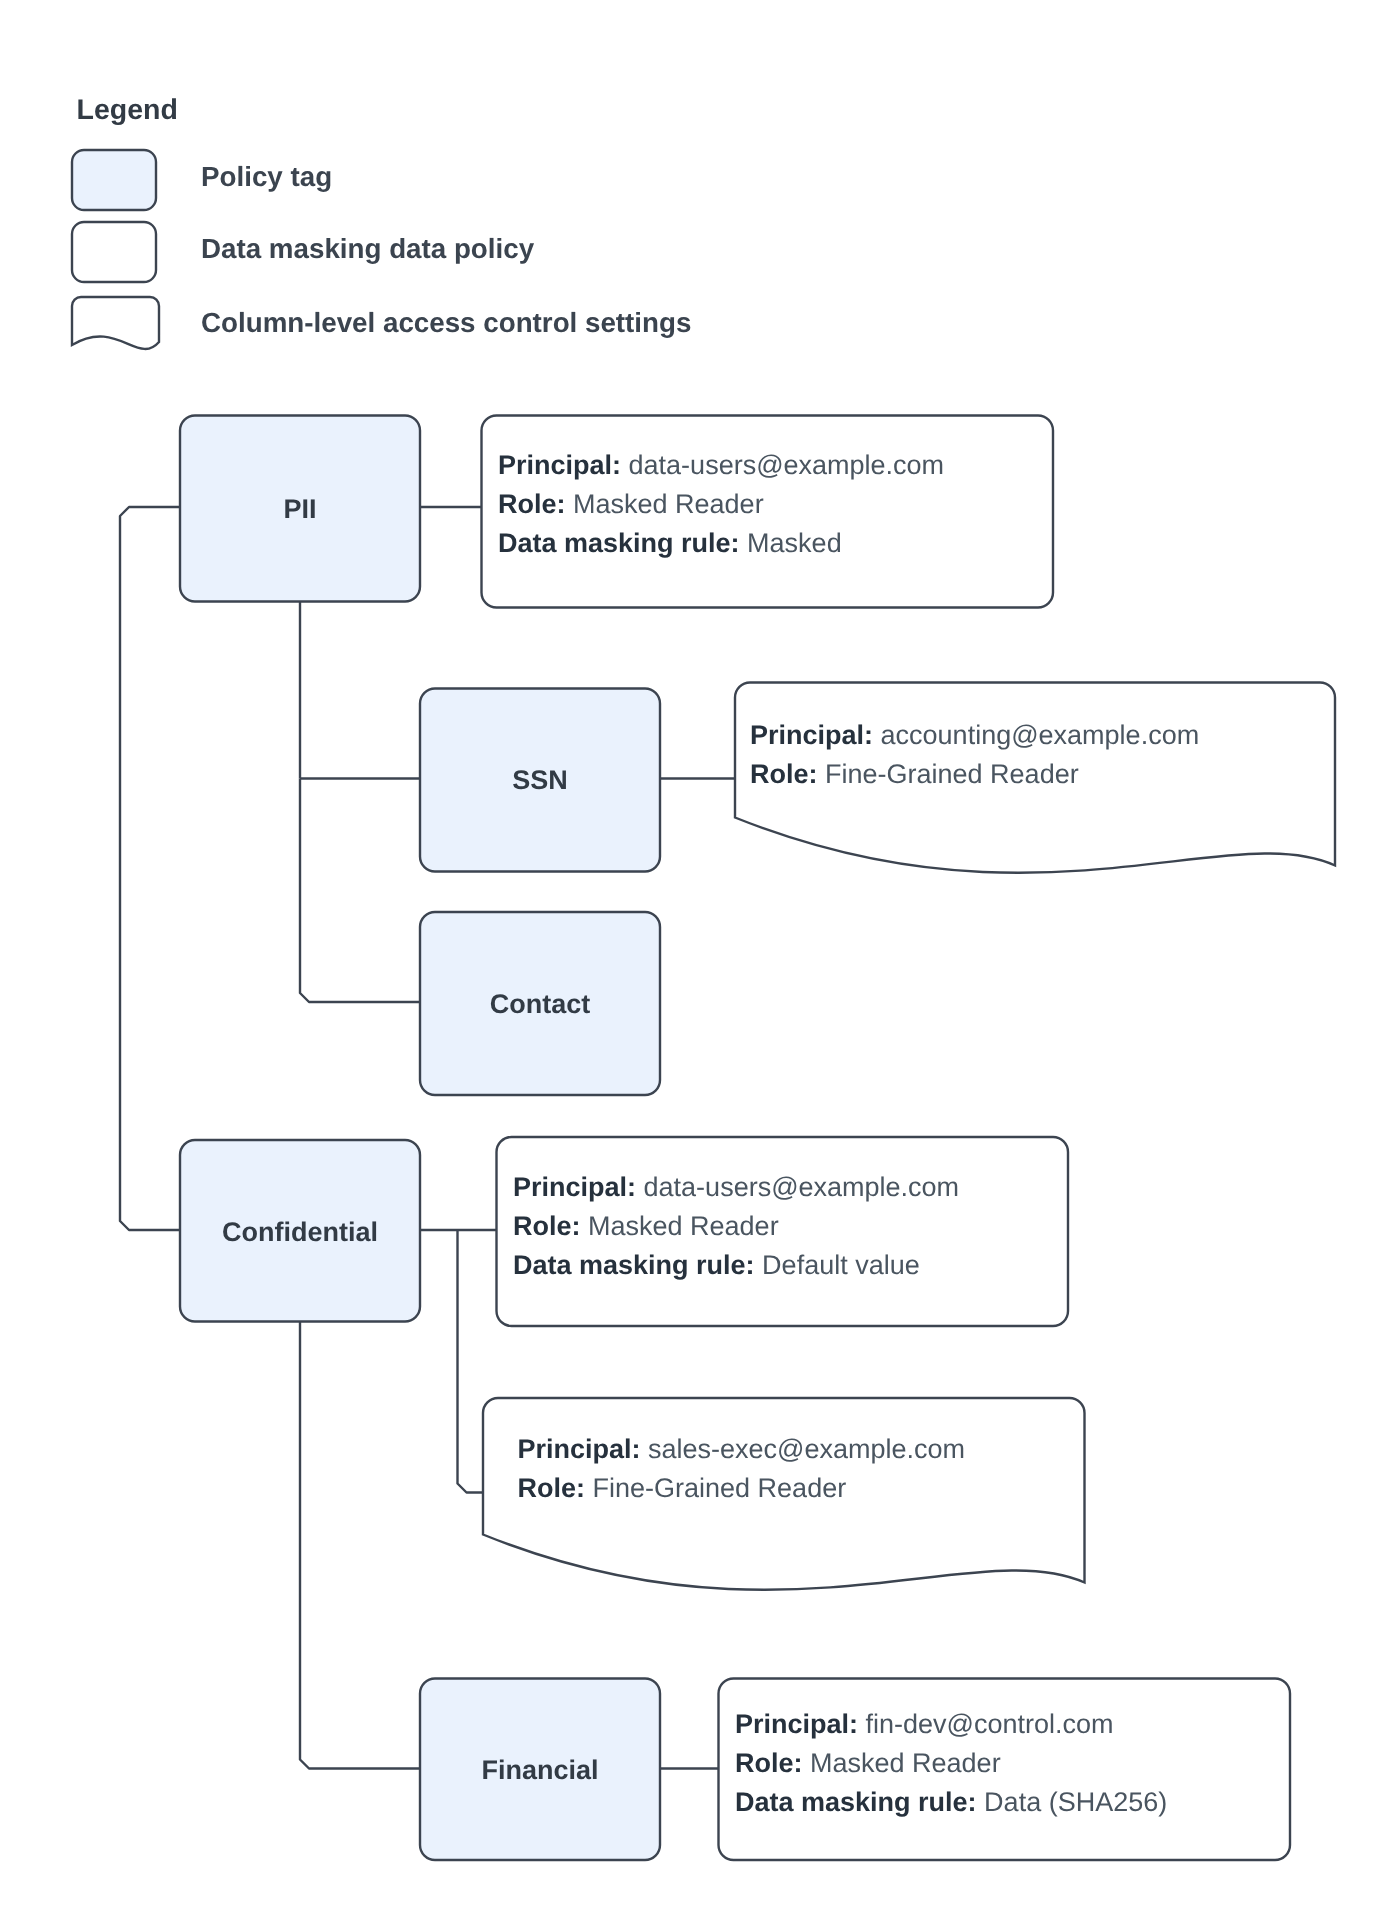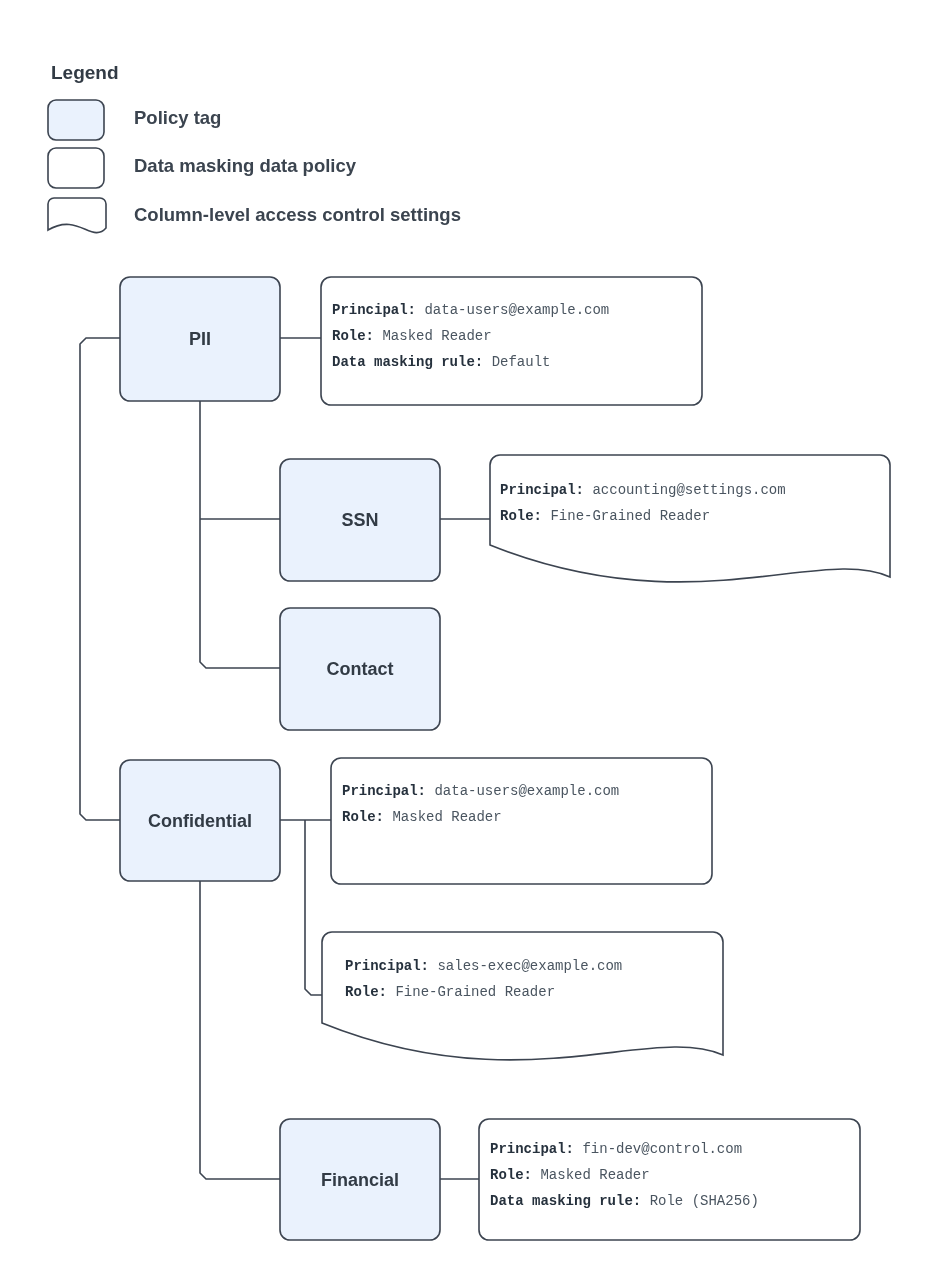--- a/index.html
+++ b/index.html
@@ -43,22 +43,22 @@
   }
   .node-label {
     font-size: 18px;
     font-weight: bold;
     fill: #323b45;
   }
 
   
   .policy-text {
     position: absolute;
-    font-family: Liberation Mono, monospace;
-    font-size: 14px;
+    font-family: Liberation Sans, sans-serif;
+    font-size: 18px;
     line-height: 26px;
     color: #4a5560;
     white-space: nowrap;
   }
   .policy-text .k {
     font-weight: bold;
     color: #26313d;
   }
   .policy-row { display: block; }
 </style>
@@ -148,44 +148,48 @@
     <span class="policy-row">
       <span class="k">Principal:</span> 
       <span>data-users@example.com</span>
     </span>
     <span class="policy-row">
       <span class="k">Role:</span> 
       <span>Masked Reader</span>
     </span>
     <span class="policy-row">
       <span class="k">Data masking rule:</span> 
-      <span>Default</span>
+      <span>Masked</span>
     </span>
   </div>
 
   <div class="policy-text" style="left:500px; top:477px;">
     <span class="policy-row">
       <span class="k">Principal:</span> 
-      <span>accounting@settings.com</span>
+      <span>accounting@example.com</span>
     </span>
     <span class="policy-row">
       <span class="k">Role:</span> 
       <span>Fine-Grained Reader</span>
     </span>
   </div>
 
   <div class="policy-text" style="left:342px; top:778px;">
     <span class="policy-row">
       <span class="k">Principal:</span> 
       <span>data-users@example.com</span>
     </span>
     <span class="policy-row">
       <span class="k">Role:</span> 
       <span>Masked Reader</span>
     </span>
+    <span class="policy-row">
+      <span class="k">Data masking rule:</span> 
+      <span>Default value</span>
+    </span>
   </div>
 
   <div class="policy-text" style="left:345px; top:953px;">
     <span class="policy-row">
       <span class="k">Principal:</span> 
       <span>sales-exec@example.com</span>
     </span>
     <span class="policy-row">
       <span class="k">Role:</span> 
       <span>Fine-Grained Reader</span>
@@ -196,17 +200,17 @@
     <span class="policy-row">
       <span class="k">Principal:</span> 
       <span>fin-dev@control.com</span>
     </span>
     <span class="policy-row">
       <span class="k">Role:</span> 
       <span>Masked Reader</span>
     </span>
     <span class="policy-row">
       <span class="k">Data masking rule:</span> 
-      <span>Role (SHA256)</span>
+      <span>Data (SHA256)</span>
     </span>
   </div>
 
 </div>
 
 </body></html>

